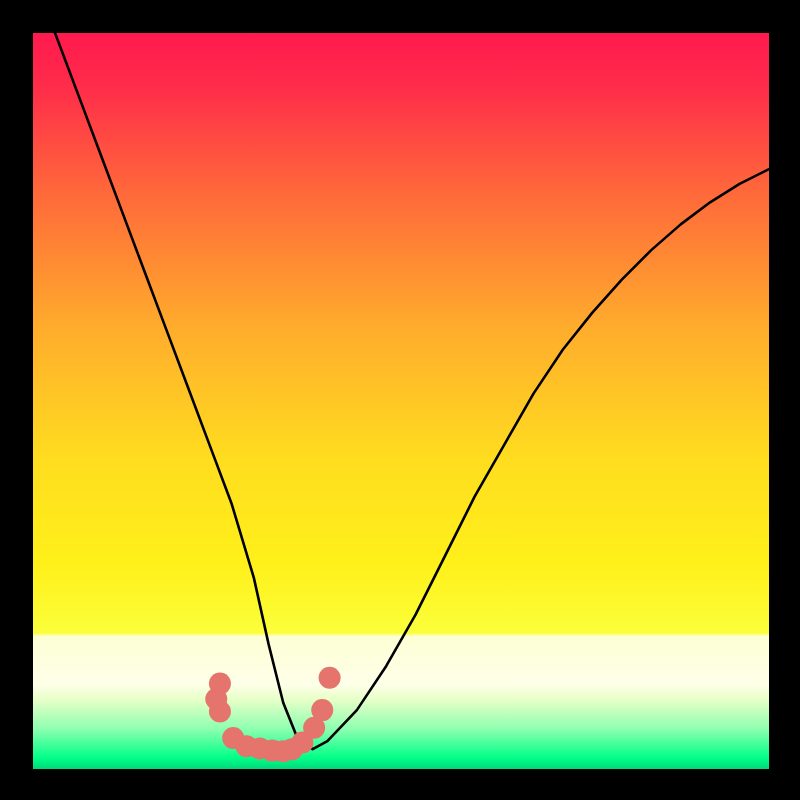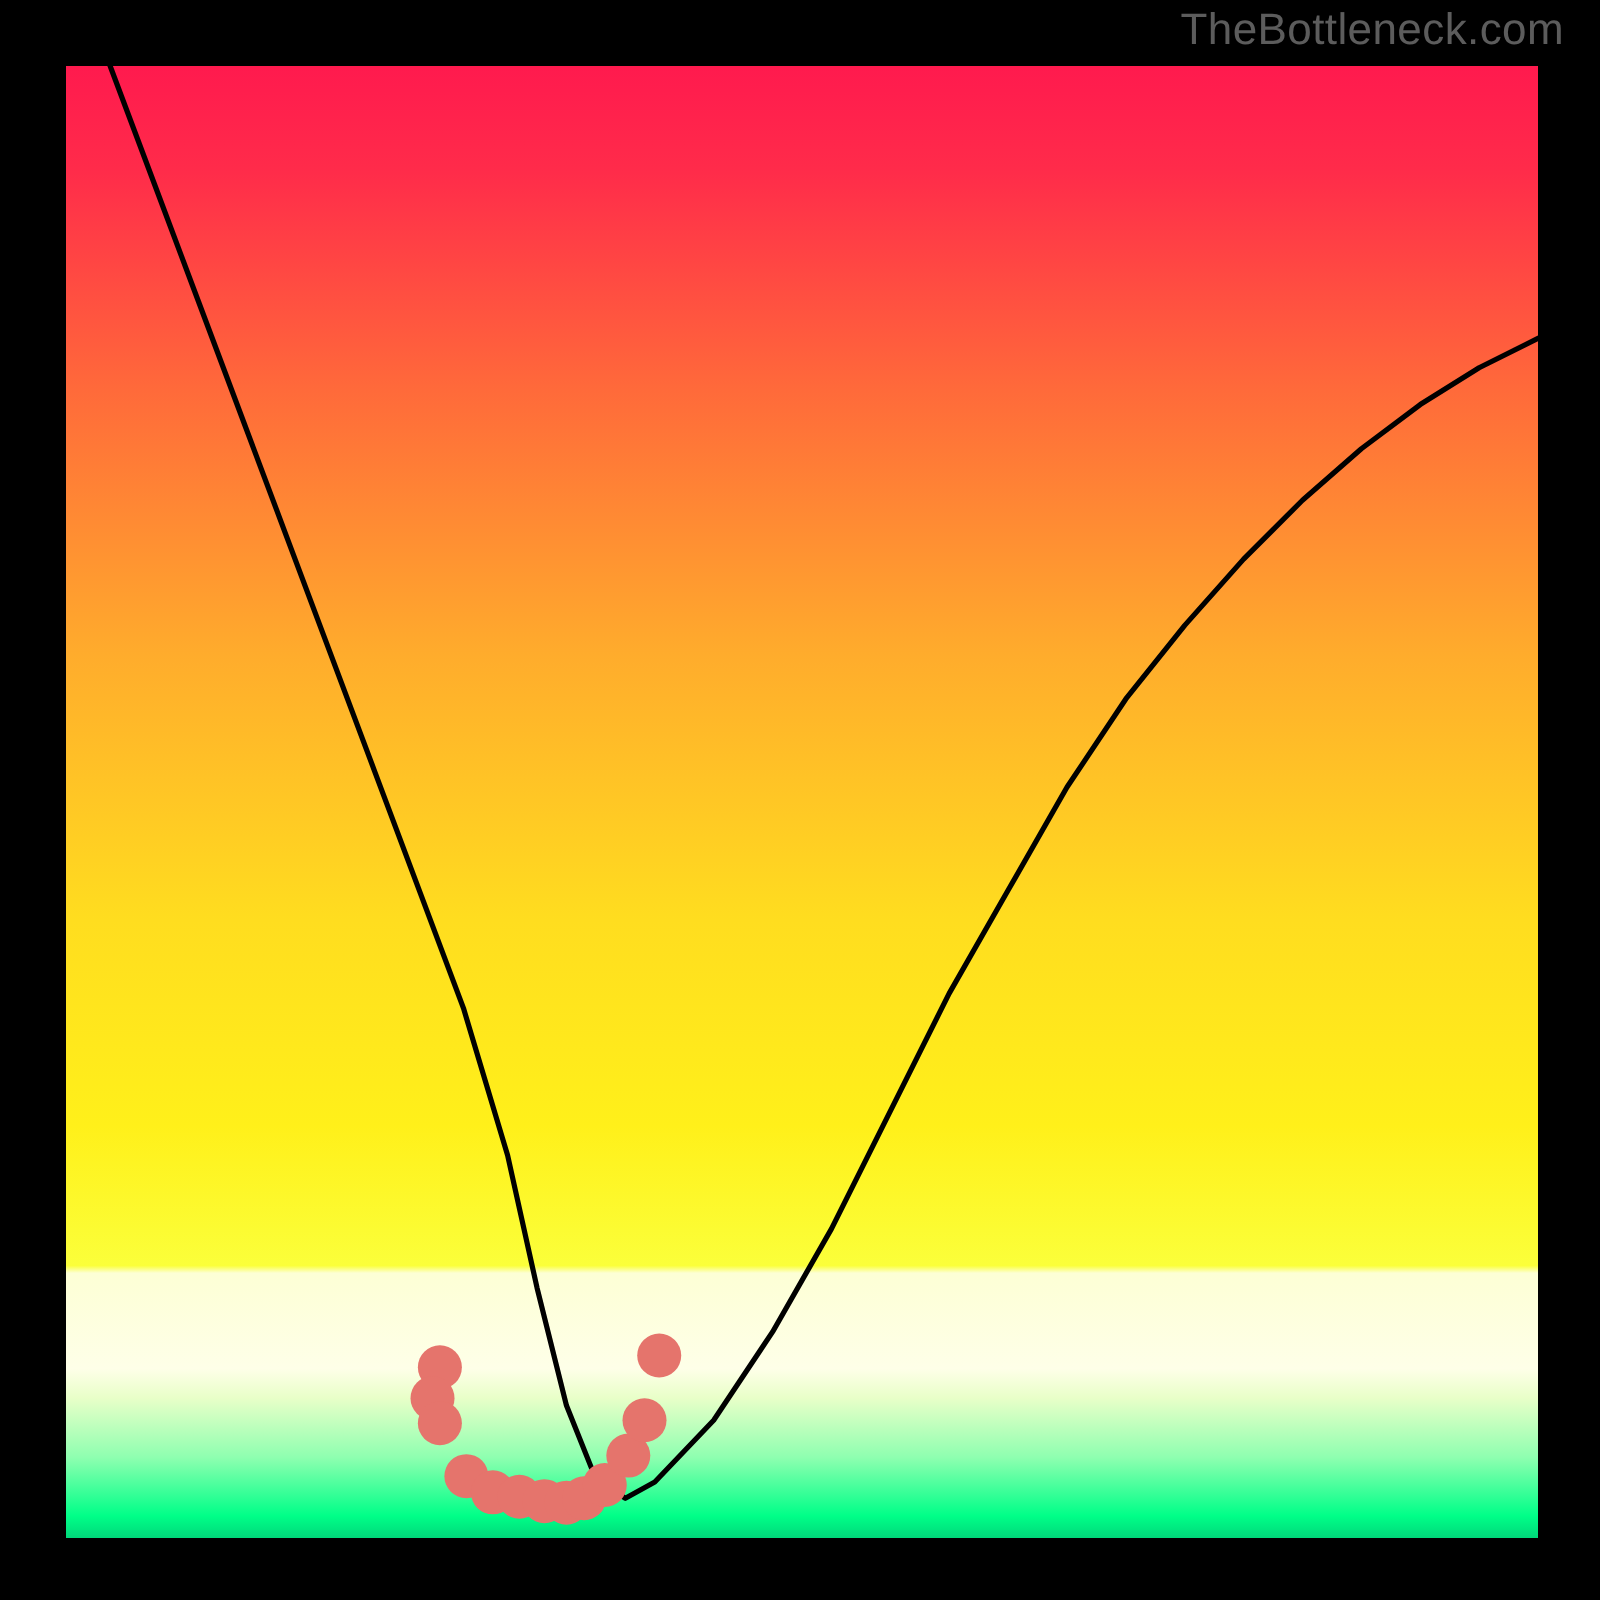--- a/index.html
+++ b/index.html
@@ -106,14 +106,13 @@
         <circle cx="283.24" cy="751.34" r="11"></circle>
         <circle cx="292.07" cy="749.13" r="11"></circle>
         <circle cx="302.38" cy="742.50" r="11"></circle>
         <circle cx="314.15" cy="727.78" r="11"></circle>
         <circle cx="322.25" cy="710.12" r="11"></circle>
         <circle cx="329.61" cy="677.74" r="11"></circle>
       </g>
     </g>
   </svg>
 
-  <div class="watermark">TheBottleneck.com</div>
 </div>
 
 </body></html>

